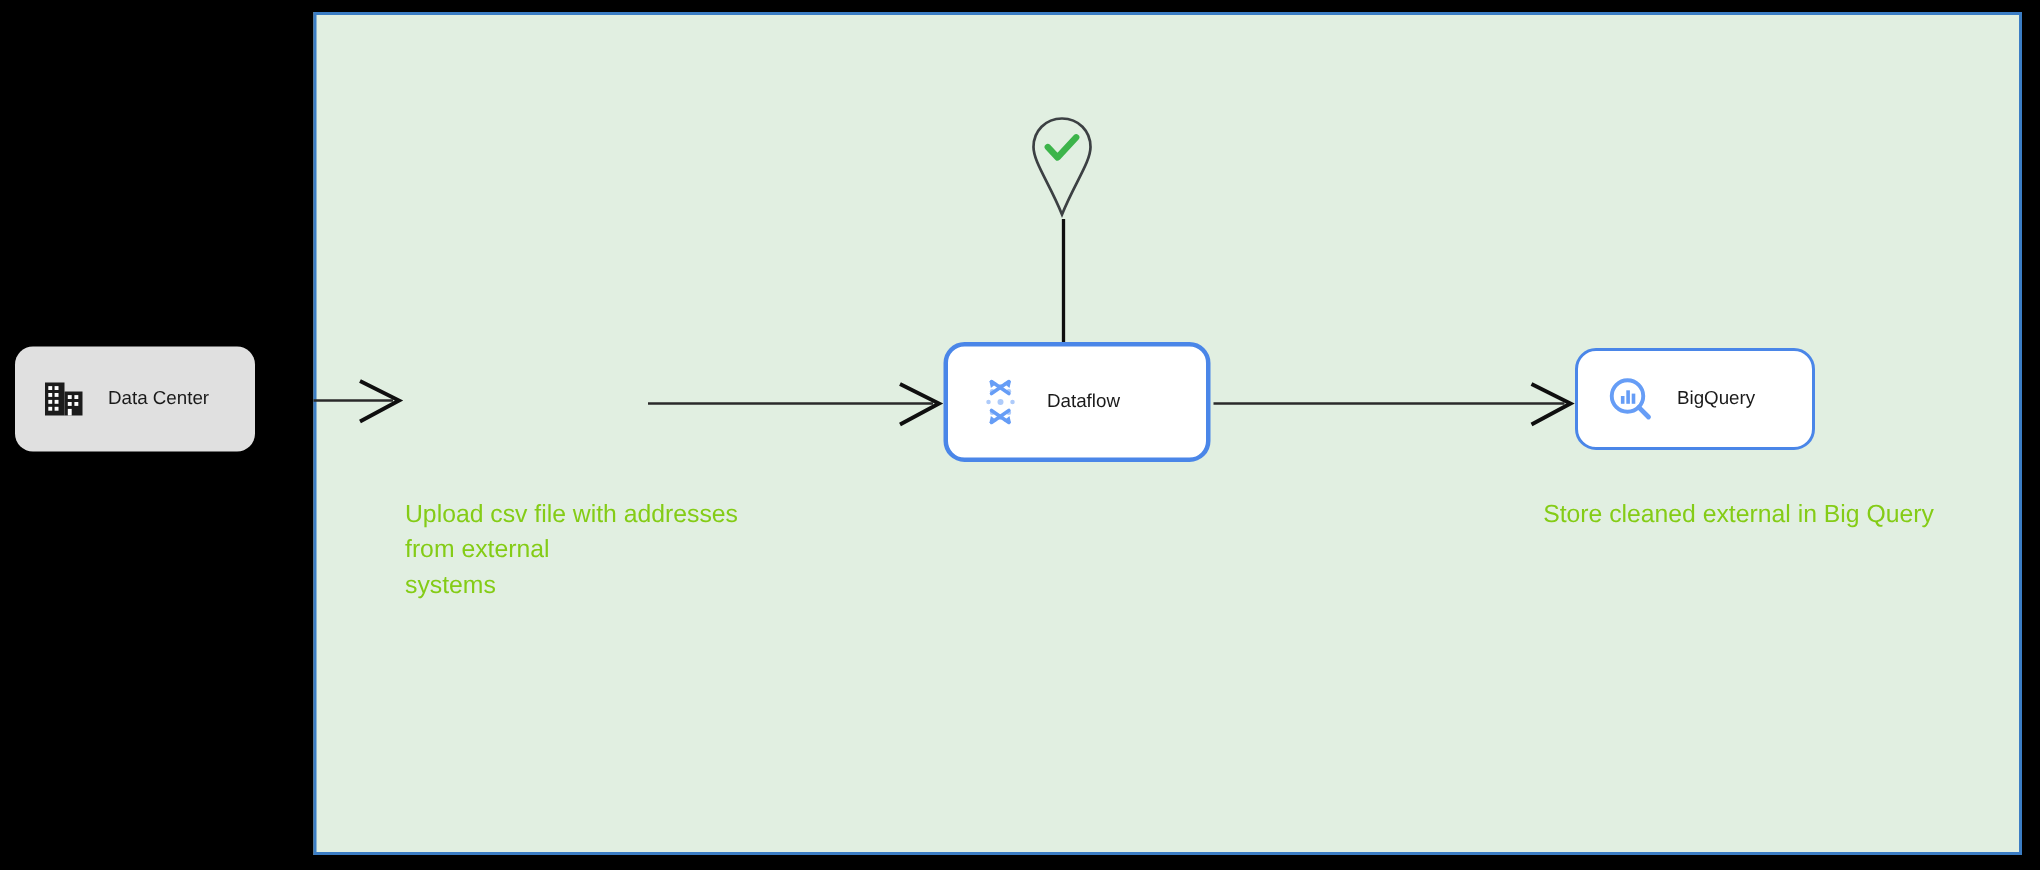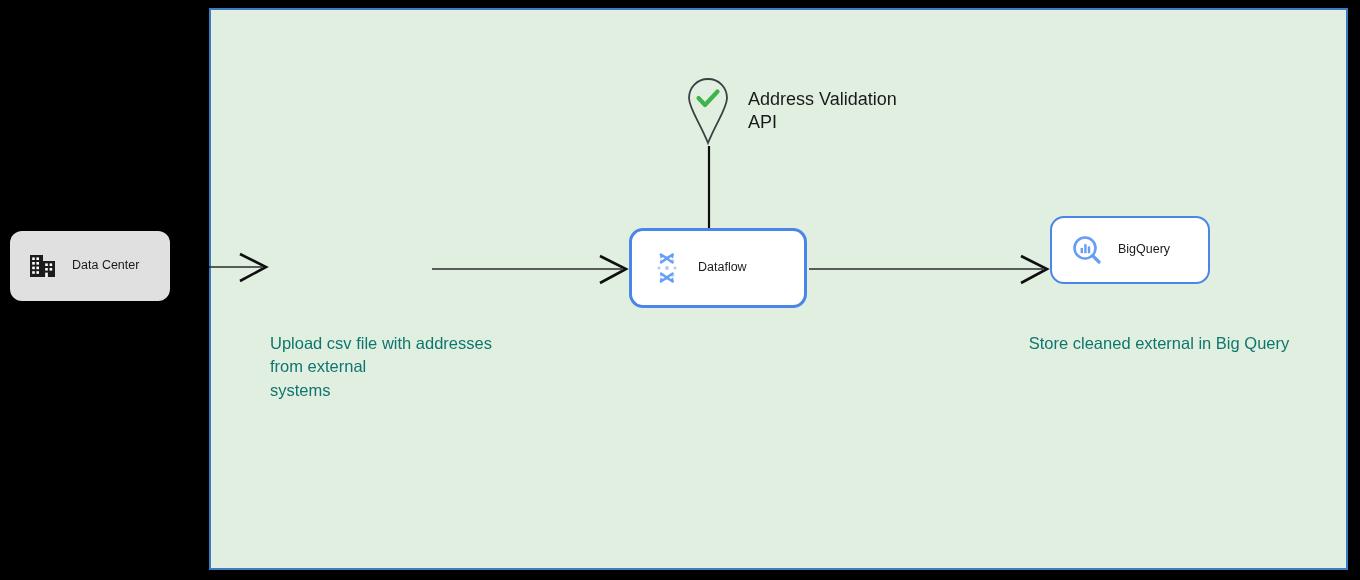--- a/index.html
+++ b/index.html
@@ -69,21 +69,21 @@
     border-radius: 12px;
     display: flex;
     align-items: center;
   }
   #data-center .node-icon { margin-left: 18px; width: 30px; height: 30px; }
   #data-center .node-label { margin-left: 14px; font-size: 12.5px; }
 
   
   #node-storage  { left: 270px;  top: 232px; width: 160px; height: 68px; }
   #node-dataflow { left: 629px;  top: 228px; width: 178px; height: 80px; }
-  #node-bigquery { left: 1050px; top: 216px; width: 160px; height: 68px; }
+  #node-bigquery { left: 1050px; top: 232px; width: 160px; height: 68px; }
 
   
   #pin {
     position: absolute;
     left: 686px;
     top: 76px;
     width: 44px;
     height: 70px;
   }
   #pin svg { display: block; width: 44px; height: 70px; }
@@ -95,21 +95,21 @@
     color: #1a1a1a;
     line-height: 1.3;
     width: 190px;
     white-space: pre-line;
   }
 
   
   .caption {
     position: absolute;
     font-size: 16.5px;
-    color: #0f766e;
+    color: #84cc16;
     line-height: 1.42;
     white-space: pre-line;
   }
   #cap-storage  { left: 270px; top: 332px; width: 230px; text-align: left; }
   #cap-dataflow { left: 569px; top: 332px; width: 340px; text-align: center; }
   #cap-bigquery { left: 989px; top: 332px; width: 340px; text-align: center; }
 
   
   #connectors {
     position: absolute;
@@ -219,21 +219,19 @@
     </span>
     <span class="node-label">BigQuery</span>
   </div>
 
   <div id="pin">
     <svg viewBox="0 0 44 70" xmlns="http://www.w3.org/2000/svg">
       <path d="M22 3 C11 3 3 11.4 3 22 C3 32 13.5 46 22 67 C30.5 46 41 32 41 22 C41 11.4 33 3 22 3 Z" fill="none" stroke="#3c4043" stroke-width="1.8"></path>
       <polyline points="12.5,22 19,29 31.5,15.5" fill="none" stroke="#3cb44a" stroke-width="4.2" stroke-linecap="round" stroke-linejoin="round"></polyline>
     </svg>
   </div>
-  <div id="pin-label">Address Validation
-API</div>
 
   <div class="caption" id="cap-storage">Upload csv file with addresses
 from external
 systems</div>
   <div class="caption" id="cap-bigquery">Store cleaned external in Big Query</div>
 
 </div>
 
 </body></html>

